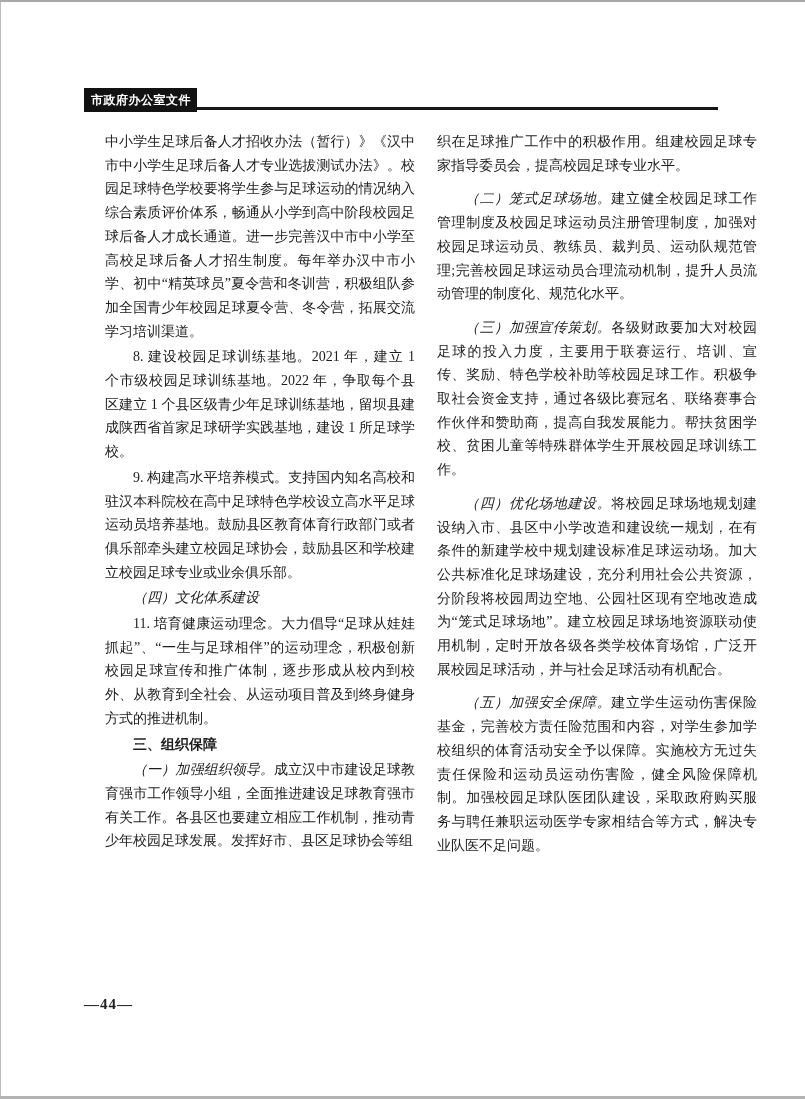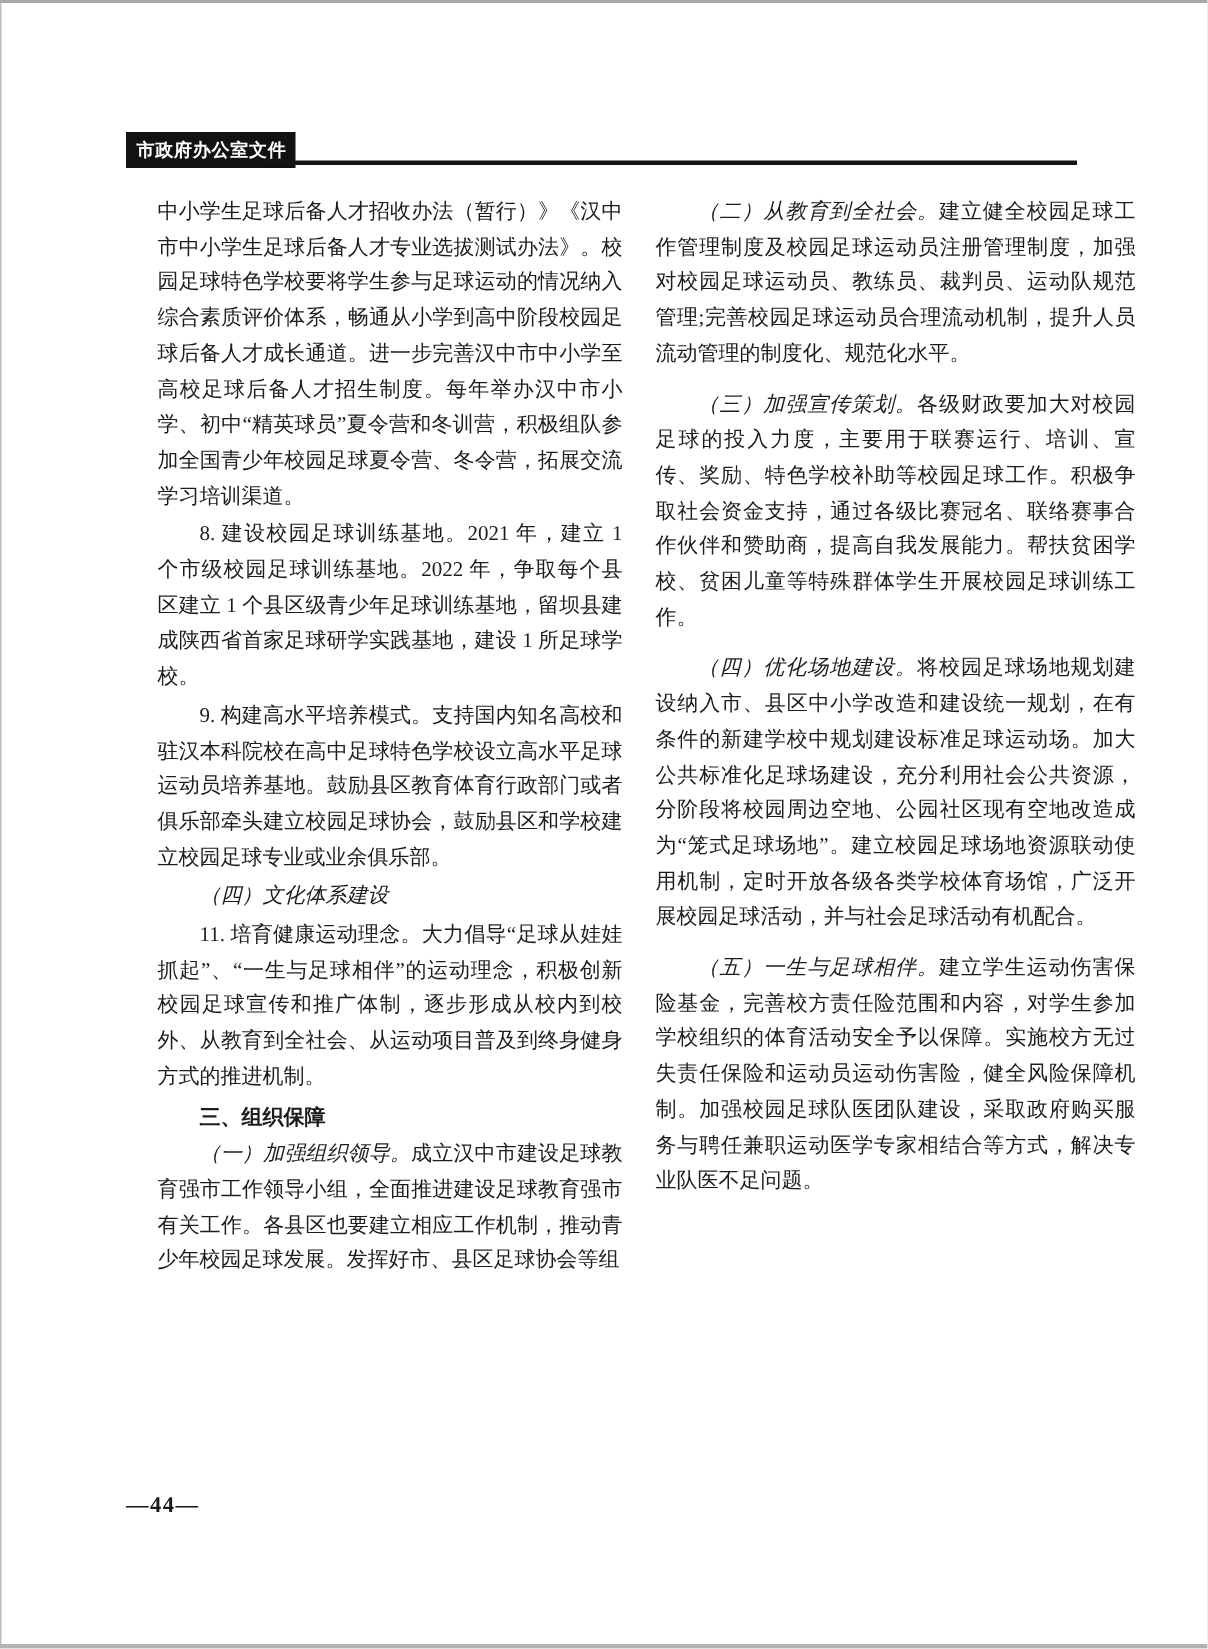--- a/index.html
+++ b/index.html
@@ -92,20 +92,21 @@
     <div class="col col-left">
         <p class="para body no-indent">中小学生足球后备人才招收办法（暂行）》《汉中市中小学生足球后备人才专业选拔测试办法》。校园足球特色学校要将学生参与足球运动的情况纳入综合素质评价体系，畅通从小学到高中阶段校园足球后备人才成长通道。进一步完善汉中市中小学至高校足球后备人才招生制度。每年举办汉中市小学、初中“精英球员”夏令营和冬训营，积极组队参加全国青少年校园足球夏令营、冬令营，拓展交流学习培训渠道。</p>
         <p class="para body">8. 建设校园足球训练基地。2021 年，建立 1 个市级校园足球训练基地。2022 年，争取每个县区建立 1 个县区级青少年足球训练基地，留坝县建成陕西省首家足球研学实践基地，建设 1 所足球学校。</p>
         <p class="para body">9. 构建高水平培养模式。支持国内知名高校和驻汉本科院校在高中足球特色学校设立高水平足球运动员培养基地。鼓励县区教育体育行政部门或者俱乐部牵头建立校园足球协会，鼓励县区和学校建立校园足球专业或业余俱乐部。</p>
         <p class="para kai">（四）文化体系建设</p>
         <p class="para body">11. 培育健康运动理念。大力倡导“足球从娃娃抓起”、“一生与足球相伴”的运动理念，积极创新校园足球宣传和推广体制，逐步形成从校内到校外、从教育到全社会、从运动项目普及到终身健身方式的推进机制。</p>
         <p class="para heading-bold">三、组织保障</p>
         <p class="para body"><span class="lead-kai">（一）加强组织领导。</span>成立汉中市建设足球教育强市工作领导小组，全面推进建设足球教育强市有关工作。各县区也要建立相应工作机制，推动青少年校园足球发展。发挥好市、县区足球协会等组</p>
       </div>
     <div class="col col-right">
-        <p class="para body"><span class="lead-kai">（二）从教育到全社会。</span>建立健全校园足球工作管理制度及校园足球运动员注册管理制度，加强对校园足球运动员、教练员、裁判员、运动队规范管理;完善校园足球运动员合理流动机制，提升人员流动管理的制度化、规范化水平。</p>
+        <p class="para body no-indent">织在足球推广工作中的积极作用。组建校园足球专家指导委员会，提高校园足球专业水平。</p>
+        <p class="para body"><span class="lead-kai">（二）笼式足球场地。</span>建立健全校园足球工作管理制度及校园足球运动员注册管理制度，加强对校园足球运动员、教练员、裁判员、运动队规范管理;完善校园足球运动员合理流动机制，提升人员流动管理的制度化、规范化水平。</p>
         <p class="para body"><span class="lead-kai">（三）加强宣传策划。</span>各级财政要加大对校园足球的投入力度，主要用于联赛运行、培训、宣传、奖励、特色学校补助等校园足球工作。积极争取社会资金支持，通过各级比赛冠名、联络赛事合作伙伴和赞助商，提高自我发展能力。帮扶贫困学校、贫困儿童等特殊群体学生开展校园足球训练工作。</p>
         <p class="para body"><span class="lead-kai">（四）优化场地建设。</span>将校园足球场地规划建设纳入市、县区中小学改造和建设统一规划，在有条件的新建学校中规划建设标准足球运动场。加大公共标准化足球场建设，充分利用社会公共资源，分阶段将校园周边空地、公园社区现有空地改造成为“笼式足球场地”。建立校园足球场地资源联动使用机制，定时开放各级各类学校体育场馆，广泛开展校园足球活动，并与社会足球活动有机配合。</p>
-        <p class="para body"><span class="lead-kai">（五）一生与足球相伴。</span>建立学生运动伤害保险基金，完善校方责任险范围和内容，对学生参加学校组织的体育活动安全予以保障。实施校方无过失责任保险和运动员运动伤害险，健全风险保障机制。加强校园足球队医团队建设，采取政府购买服务与聘任兼职运动医学专家相结合等方式，解决专业队医不足问题。</p>
+        <p class="para body"><span class="lead-kai">（五）加强安全保障。</span>建立学生运动伤害保险基金，完善校方责任险范围和内容，对学生参加学校组织的体育活动安全予以保障。实施校方无过失责任保险和运动员运动伤害险，健全风险保障机制。加强校园足球队医团队建设，采取政府购买服务与聘任兼职运动医学专家相结合等方式，解决专业队医不足问题。</p>
       </div>
   </div>
   <div class="pagenum">—44—</div>
 </div>
 
 </body></html>

